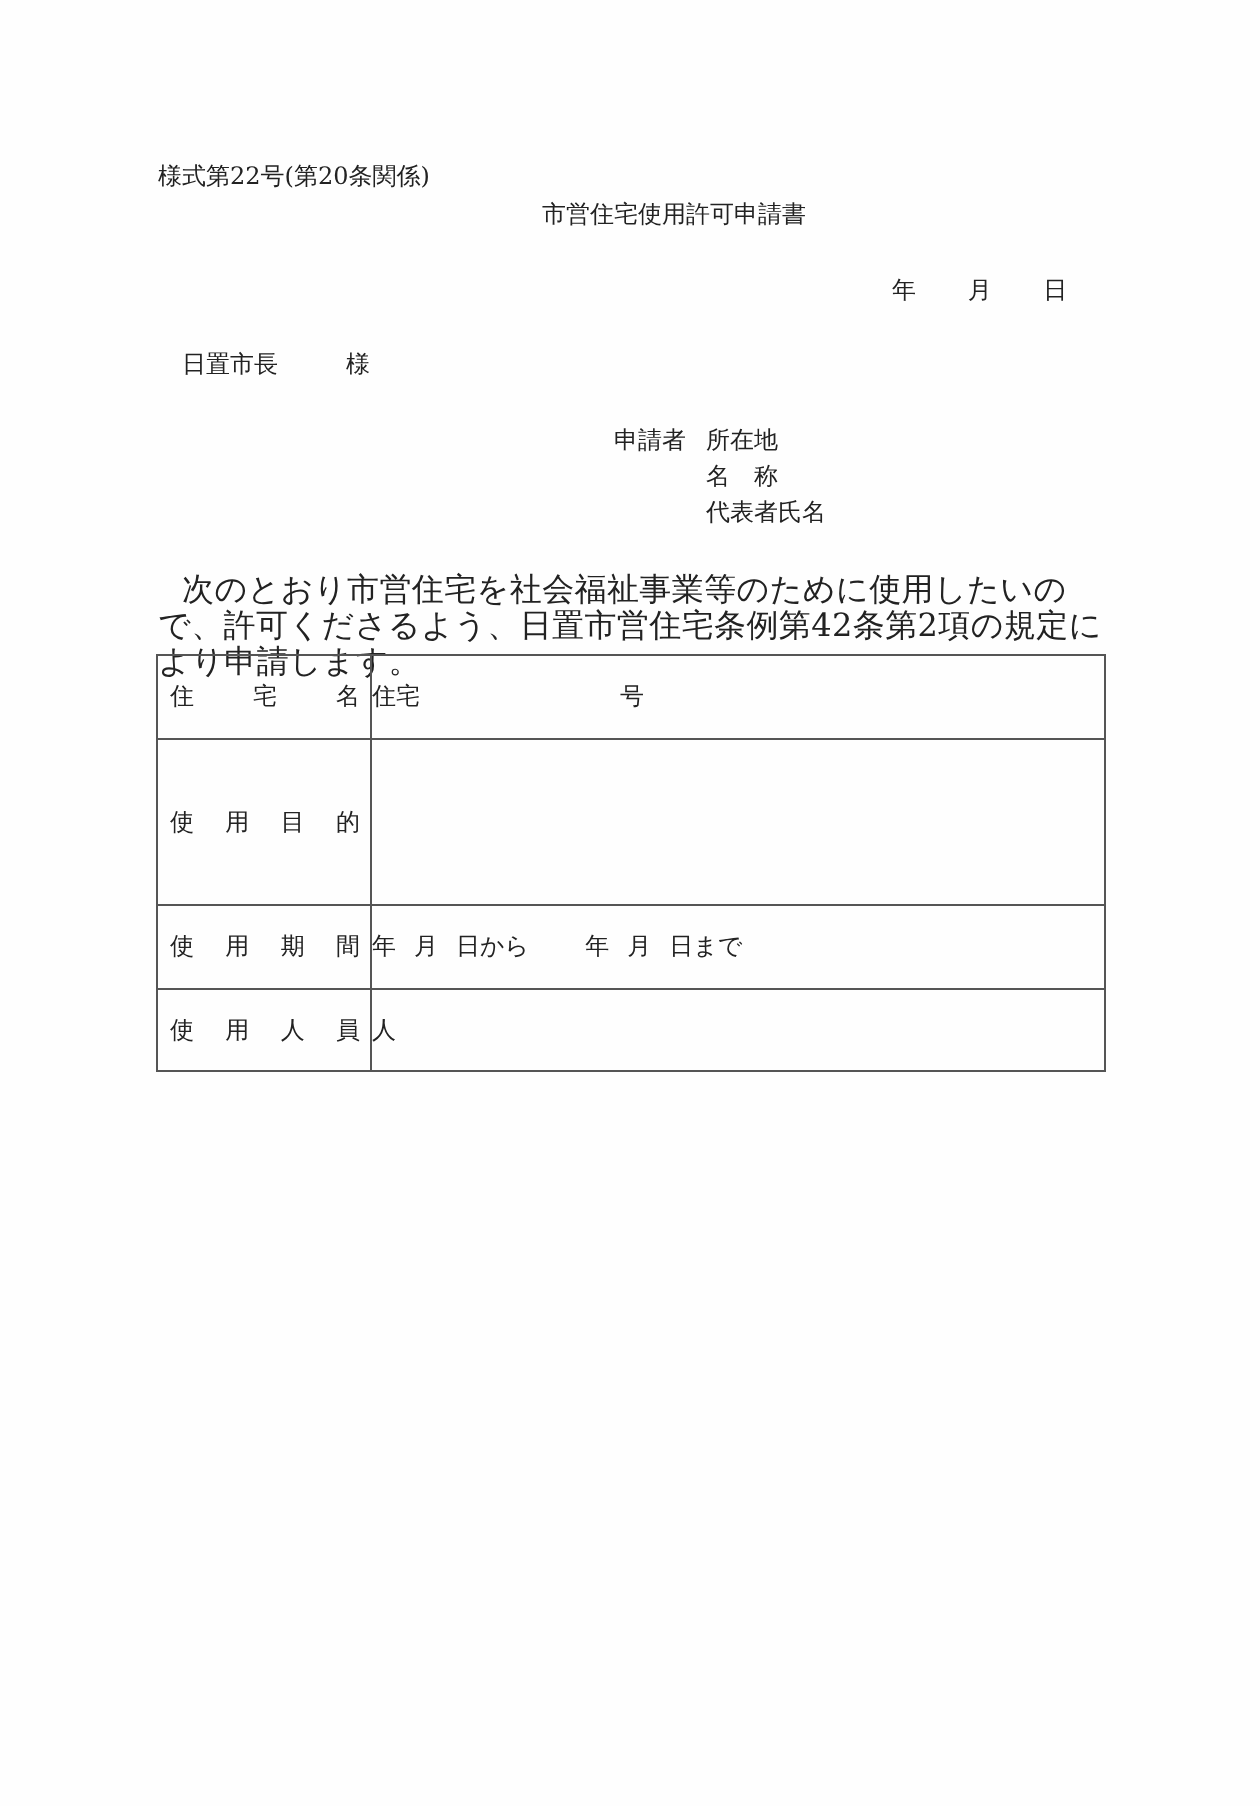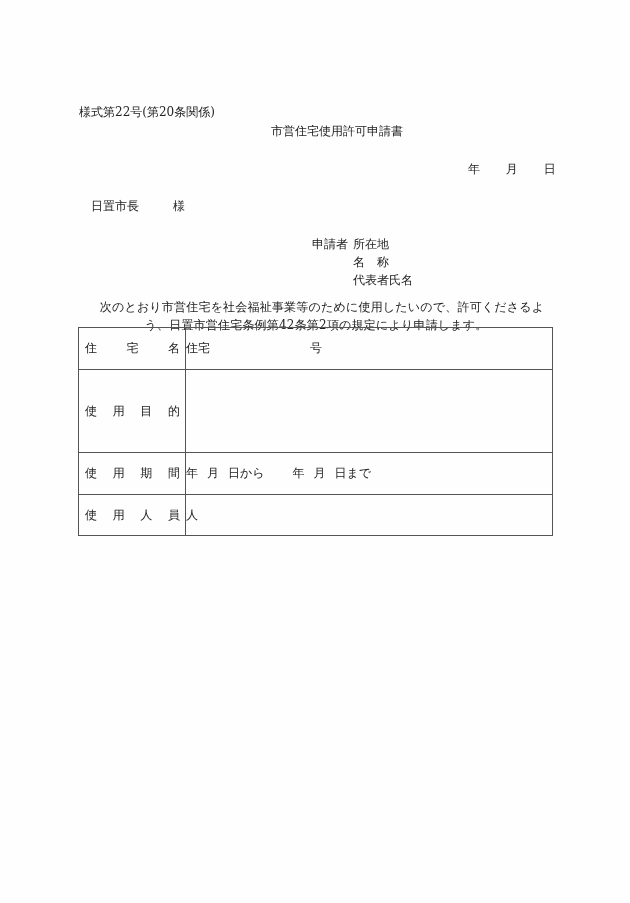--- a/index.html
+++ b/index.html
@@ -9,47 +9,46 @@
     body {
       width: 630px;
       height: 903px;
       background: #fefefe;
       position: relative;
       overflow: hidden;
       font-family: "DejaVu Serif", "Liberation Serif", serif;
       color: #222;
       font-size: 12px;
     }
-    .abs { position: absolute; white-space: nowrap; line-height: 14px; margin-top: 24px; }
+    .abs { position: absolute; white-space: nowrap; line-height: 14px; }
 
     #form-number { left: 79px; top: 81px; }
     #doc-title { left: 271px; top: 100px; }
 
-    #date-line { left: 468px; top: 138px; }
+    #date-line { left: 446px; top: 138px; }
     #date-line span { display: inline-block; }
     #date-line .g1 { margin-right: 22px; }
     #date-line .g2 { margin-right: 22px; }
 
     #addressee { left: 91px; top: 175px; }
     #addressee .honorific { margin-left: 34px; }
 
     #applicant { left: 307px; top: 211px; }
     .app-row { display: flex; height: 18px; align-items: center; }
-    .app-label { width: 46px; text-align: center; }
+    .app-label { width: 46px; }
     .app-field { }
 
     #body-text {
-      left: 79px; top: 274px;
+      left: 79px; top: 286px;
       width: 474px;
       white-space: normal;
       line-height: 18px;
       text-indent: 12px;
-      font-size: 12px;
+      font-size: 16px;
       letter-spacing: 0.2px;
-      text-align: center;
     }
 
     #main-table {
       position: absolute;
       left: 78px;
       top: 327px;
       width: 475px;
       border-collapse: collapse;
       font-size: 12px;
     }

